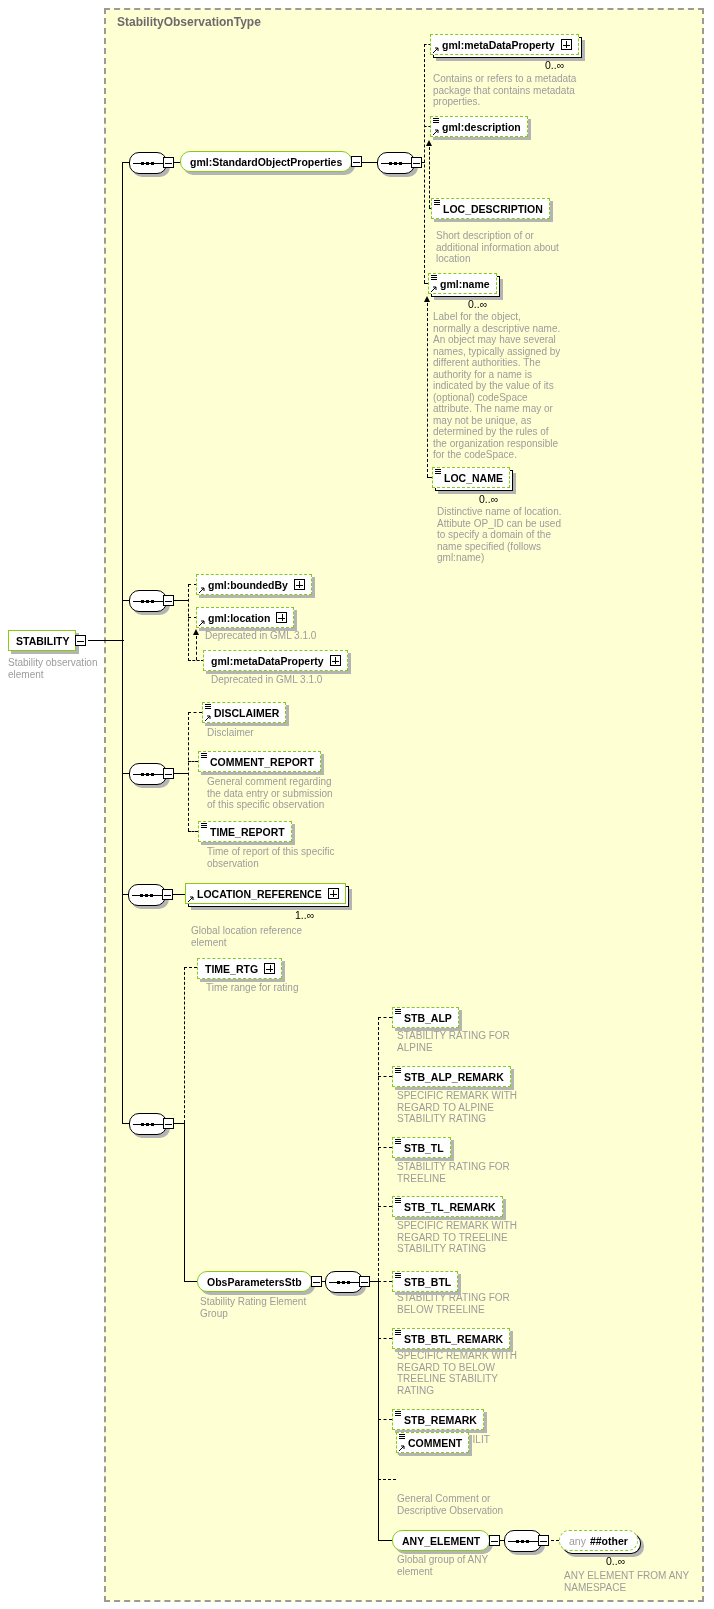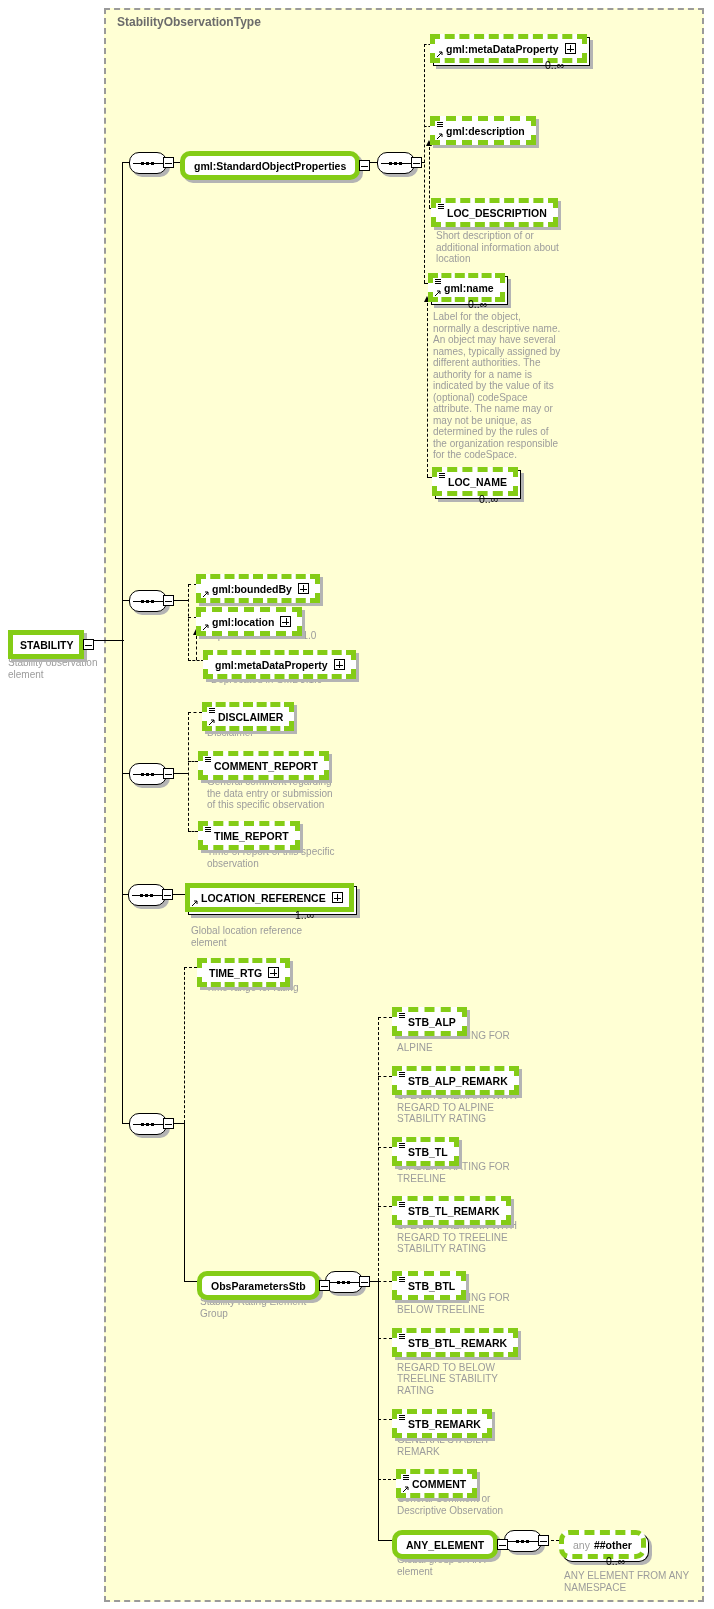--- a/index.html
+++ b/index.html
@@ -13,21 +13,21 @@
   .h{border-top:1px solid #000;height:0;}
   .v{border-left:1px solid #000;width:0;}
   .h.dash{border-top-style:dashed;}
   .v.dash{border-left-style:dashed;}
   .tri-up{position:absolute;z-index:2;width:0;height:0;
           border-left:3px solid transparent;border-right:3px solid transparent;
           border-bottom:6px solid #000;}
   
   .node{position:absolute;display:flex;align-items:center;z-index:2;}
   .ebox{position:relative;display:flex;align-items:center;gap:4px;background:#fff;
-        border:5px solid #84cc16;padding:2px 6px 2px 7px;font-size:10.5px;font-weight:bold;
+        border:1px solid #84cc16;padding:2px 6px 2px 7px;font-size:10.5px;font-weight:bold;
         color:#000;white-space:nowrap;height:15px;
         box-shadow:3px 3px 0 0 #b4b4b4;}
   .ebox.dashed{border-style:dashed;}
   .ebox.multi{box-shadow:3px 3px 0 -1px #fff,3px 3px 0 0 #000,6px 6px 0 0 #b4b4b4;}
   .ebox.oct{border-radius:10px;padding:2px 9px;text-align:right;}
   .ebox.pad-ico{padding-left:11px;}
   
   .pm{position:relative;width:9px;height:9px;background:#fff;border:1px solid #000;
       flex:0 0 auto;margin-left:-1px;z-index:3;}
   .pm::before{content:"";position:absolute;left:1px;right:1px;top:50%;border-top:1px solid #000;}
@@ -156,20 +156,23 @@
   <div class="node" style="left:430px;top:34px">
     <div class="ebox dashed multi pad-ico">
       <svg class="ref-ico" viewBox="0 0 8 8">
           <path d="M1 7 L6 2 M6 2 H3 M6 2 V5" stroke="#000" fill="none" stroke-width="1"></path>
         </svg>
       <span>gml:metaDataProperty</span>
       <span class="pm plus inbox"></span>
     </div>
   </div>
   <div class="occurs" style="left:545px;top:59px">0..∞</div>
+  <div class="desc" style="left:433px;top:73px">Contains or refers to a metadata
+package that contains metadata
+properties.</div>
 
   <div class="node" style="left:430px;top:116px">
     <div class="ebox dashed pad-ico">
       <span class="lines-ico"></span>
       <svg class="ref-ico" viewBox="0 0 8 8">
           <path d="M1 7 L6 2 M6 2 H3 M6 2 V5" stroke="#000" fill="none" stroke-width="1"></path>
         </svg>
       <span>gml:description</span>
     </div>
   </div>
@@ -208,20 +211,25 @@
 the organization responsible
 for the codeSpace.</div>
 
   <div class="node" style="left:432px;top:467px">
     <div class="ebox dashed multi pad-ico">
       <span class="lines-ico"></span>
       <span>LOC_NAME</span>
     </div>
   </div>
   <div class="occurs" style="left:479px;top:493px">0..∞</div>
+  <div class="desc" style="left:437px;top:506px">Distinctive name of location.
+Attibute OP_ID can be used
+to specify a domain of the
+name specified (follows
+gml:name)</div>
 
   <div class="node" style="left:196px;top:574px">
     <div class="ebox dashed pad-ico">
       <svg class="ref-ico" viewBox="0 0 8 8">
           <path d="M1 7 L6 2 M6 2 H3 M6 2 V5" stroke="#000" fill="none" stroke-width="1"></path>
         </svg>
       <span>gml:boundedBy</span>
       <span class="pm plus inbox"></span>
     </div>
   </div>
@@ -365,21 +373,21 @@
 
   <div class="node" style="left:392px;top:1409px">
     <div class="ebox dashed pad-ico">
         <span class="lines-ico"></span>
     <span>STB_REMARK</span>
       </div>
   </div>
   <div class="desc" style="left:397px;top:1434px">GENERAL STABILIT
 REMARK</div>
 
-  <div class="node" style="left:396px;top:1469px">
+  <div class="node" style="left:396px;top:1432px">
     <div class="ebox dashed pad-ico">
       <span class="lines-ico"></span>
       <svg class="ref-ico" viewBox="0 0 8 8">
           <path d="M1 7 L6 2 M6 2 H3 M6 2 V5" stroke="#000" fill="none" stroke-width="1"></path>
         </svg>
       <span>COMMENT</span>
     </div>
   </div>
   <div class="desc" style="left:397px;top:1493px">General Comment or
 Descriptive Observation</div>

